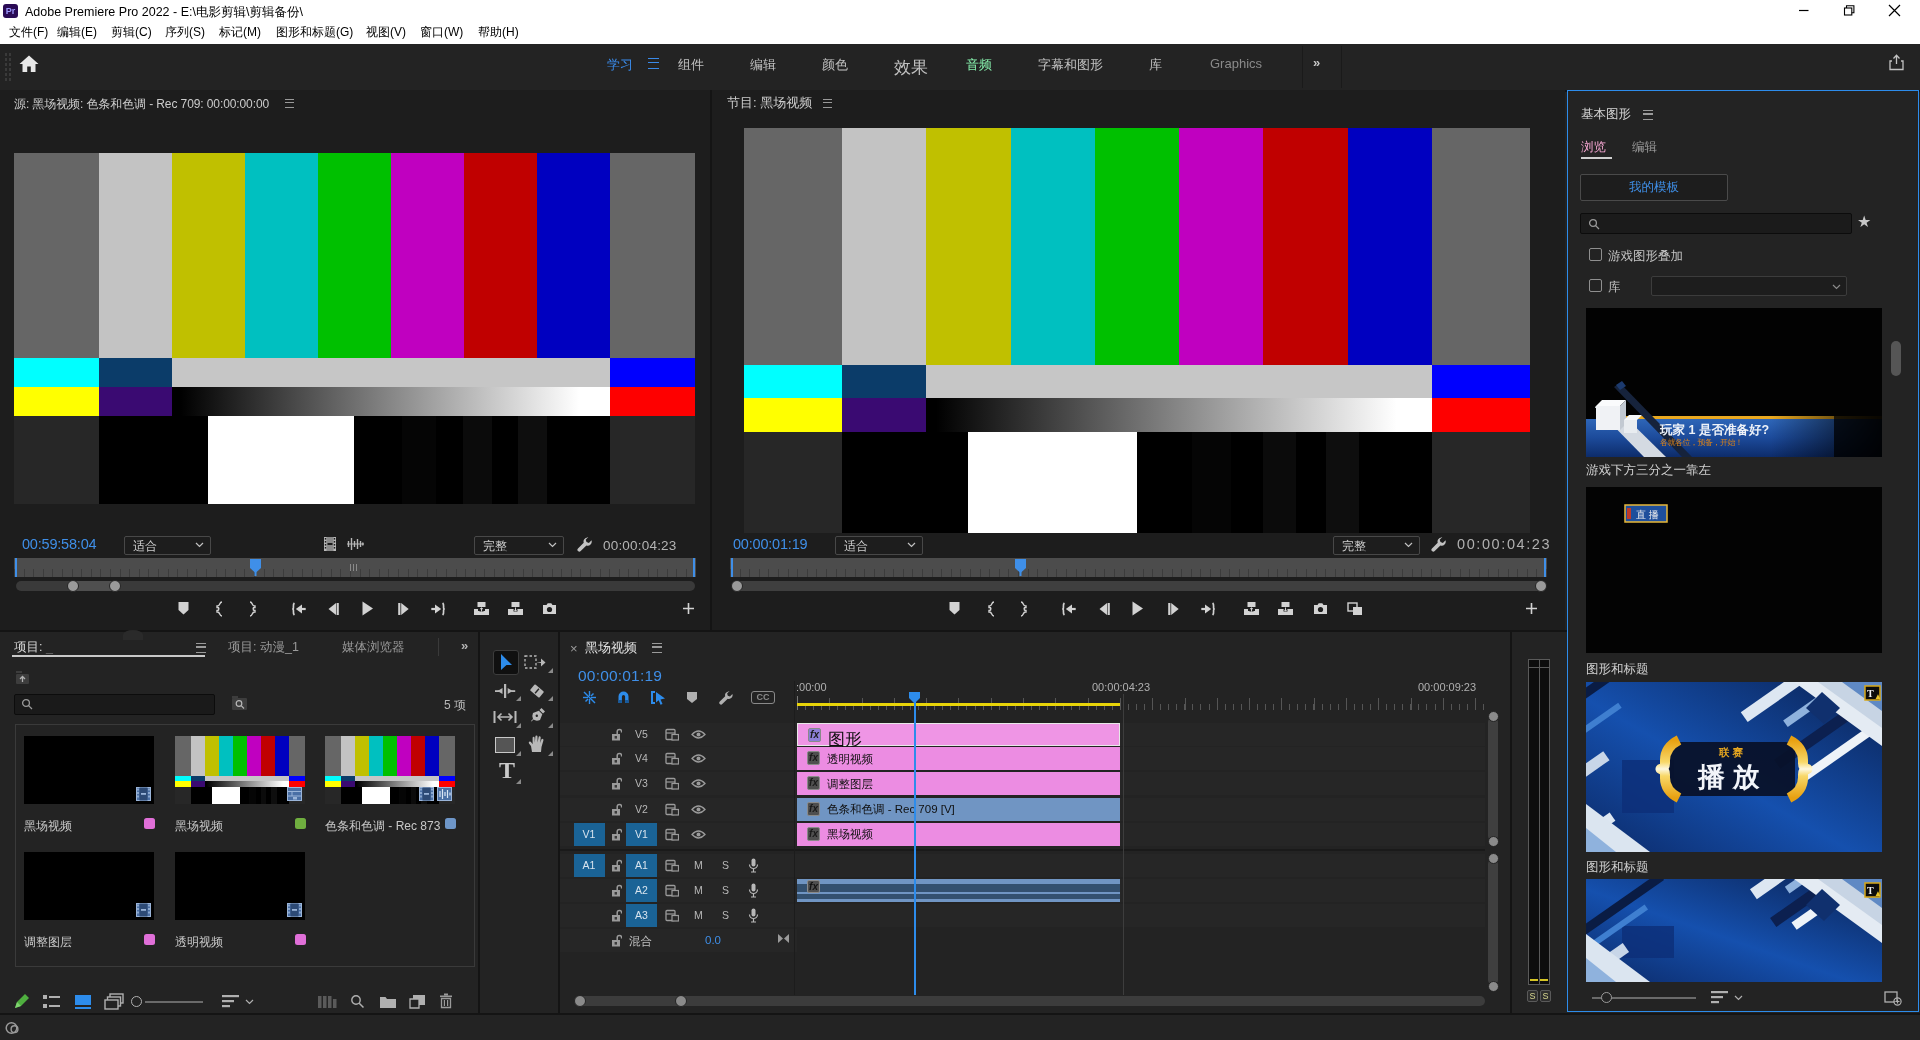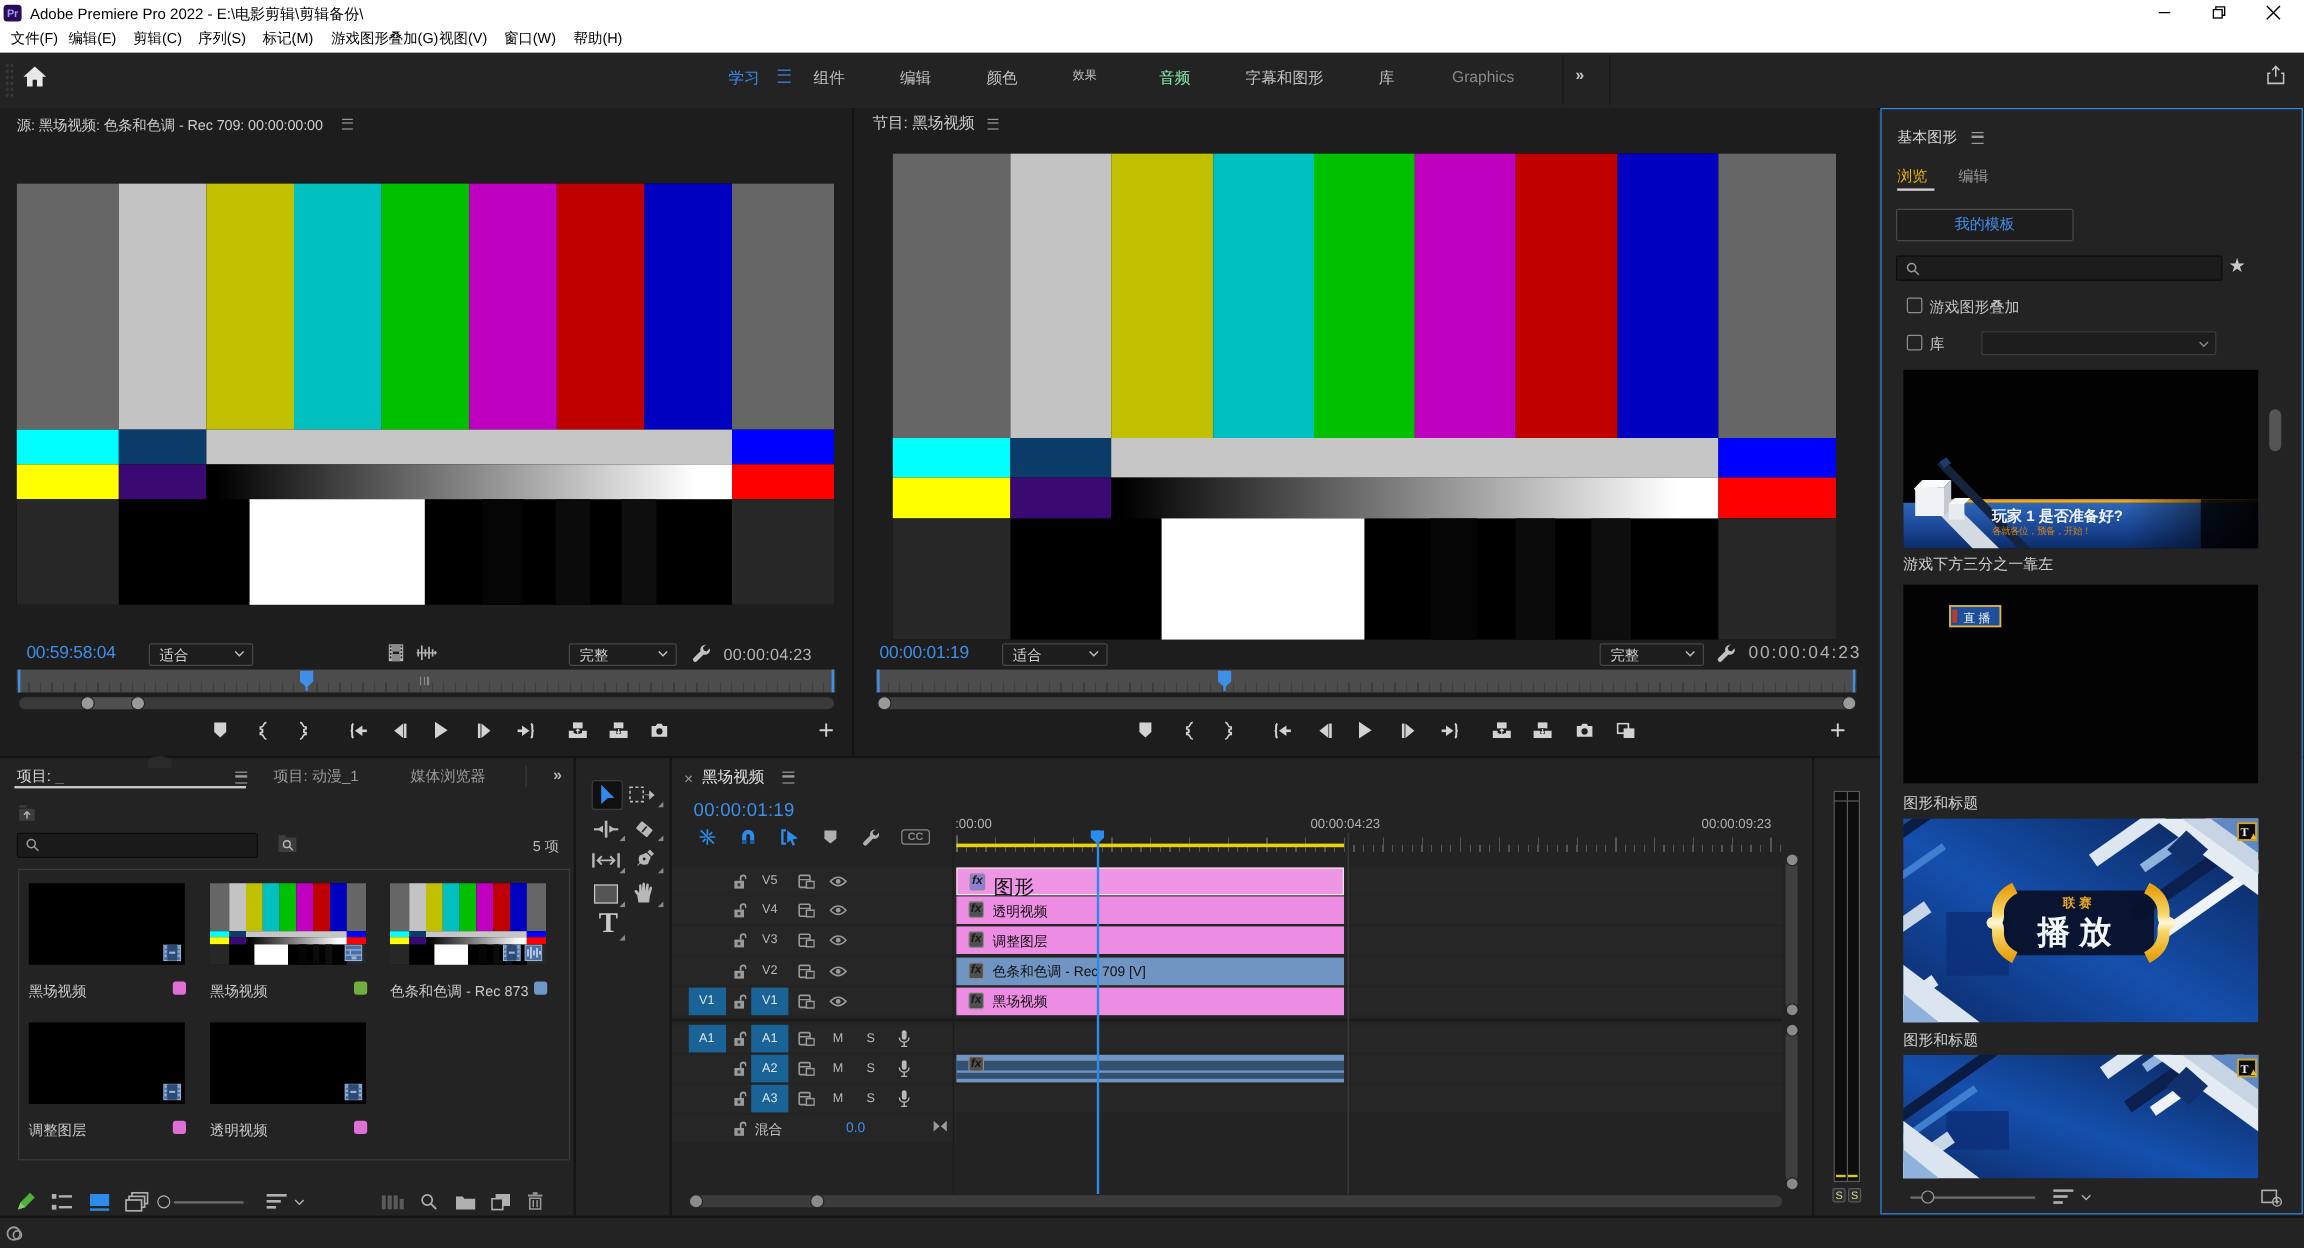--- a/index.html
+++ b/index.html
@@ -14,35 +14,35 @@
 <rect x="46.5" y="4" width="7.3" height="7" fill="none" stroke="#000" stroke-width="1.1"></rect>
 <path d="M48.5 4 v-2.3 h7.4 v7 h-2.2" fill="none" stroke="#000" stroke-width="1.1"></path>
 <path d="M91 1 l11 11 M102 1 l-11 11" stroke="#000" stroke-width="1.2"></path>
 </svg>
 <div class="a" style="left:0;top:24px;width:1920px;font-size:12px;color:#000">
 <span class="a" style="left:9px">文件(F)</span>
     <span class="a" style="left:57px">编辑(E)</span>
     <span class="a" style="left:111px">剪辑(C)</span>
     <span class="a" style="left:165px">序列(S)</span>
     <span class="a" style="left:219px">标记(M)</span>
-    <span class="a" style="left:276px">游戏图形叠加(G)</span>
+    <span class="a" style="left:276px">图形和标题(G)</span>
     <span class="a" style="left:366px">视图(V)</span>
     <span class="a" style="left:420px">窗口(W)</span>
     <span class="a" style="left:478px">帮助(H)</span>
 </div>
 <div class="a" style="left:0;top:44px;width:1920px;height:46px;background:#232323;border-bottom:2px solid #141414"></div>
 <div class="a" style="left:4px;top:52px;width:8px;height:30px;background-image:radial-gradient(#3a3a3a 1px,transparent 1.2px);background-size:4px 5px"></div>
 <svg class="a" style="left:19px;top:54px" width="20" height="20" viewBox="0 0 20 20">
     <path d="M10 1.5 L19.5 10 H16.5 V18 H11.8 V12.5 H8.2 V18 H3.5 V10 H0.5 Z" fill="#e8e8e8"></path>
   </svg>
 <div class="a" style="left:607px;top:56px;font-size:13px;color:#3a8ae8;white-space:nowrap">学习</div>
 <div class="a" style="left:678px;top:56px;font-size:13px;color:#c0c0c0;white-space:nowrap">组件</div>
 <div class="a" style="left:750px;top:56px;font-size:13px;color:#c0c0c0;white-space:nowrap">编辑</div>
 <div class="a" style="left:822px;top:56px;font-size:13px;color:#c0c0c0;white-space:nowrap">颜色</div>
-<div class="a" style="left:894px;top:56px;font-size:10px;color:#c0c0c0;white-space:nowrap">效果</div>
+<div class="a" style="left:894px;top:56px;font-size:17px;color:#c0c0c0;white-space:nowrap">效果</div>
 <div class="a" style="left:966px;top:56px;font-size:13px;color:#86efac;white-space:nowrap">音频</div>
 <div class="a" style="left:1038px;top:56px;font-size:13px;color:#c0c0c0;white-space:nowrap">字幕和图形</div>
 <div class="a" style="left:1149px;top:56px;font-size:13px;color:#c0c0c0;white-space:nowrap">库</div>
 <div class="a" style="left:648px;top:58px;width:11px;height:9px;border-top:1.5px solid #3a8ae8;border-bottom:1.5px solid #3a8ae8">
     <div style="margin-top:2.8px;height:1.5px;background:#3a8ae8"></div>
   </div>
 <div class="a" style="left:1210px;top:56px;font-size:13px;color:#8a8a8a">Graphics</div>
 <div class="a" style="left:1302px;top:46px;width:1px;height:42px;background:#1a1a1a"></div>
 <div class="a" style="left:1313px;top:55px;font-size:13px;font-weight:bold;color:#c8c8c8">»</div>
 <div class="a" style="left:1341px;top:46px;width:1px;height:42px;background:#1a1a1a"></div>
@@ -824,21 +824,21 @@
 <div class="a" style="left:0;top:1013px;width:1920px;height:27px;background:#232323;border-top:2px solid #141414;box-sizing:border-box"></div>
 <svg class="a" style="left:5px;top:1021px" width="15" height="14" viewBox="0 0 15 14">
     <circle cx="6.5" cy="7" r="5.3" fill="none" stroke="#9a9a9a" stroke-width="1.5"></circle>
     <circle cx="9.5" cy="8.2" r="3.4" fill="none" stroke="#9a9a9a" stroke-width="1.4"></circle>
   </svg>
 <div class="a" style="left:1567px;top:90px;width:352px;height:922px;background:#232323;border:1.5px solid #2d8ceb;box-sizing:border-box"></div>
 <div class="a" style="left:1581px;top:106px;font-size:12.5px;color:#d6d6d6">基本图形</div>
 <div class="a" style="left:1643px;top:110px;width:10px;height:8px;border-top:1.2px solid #9a9a9a;border-bottom:1.2px solid #9a9a9a">
     <div style="margin-top:2.4px;height:1.2px;background:#9a9a9a"></div>
   </div>
-<div class="a" style="left:1581px;top:139px;font-size:12.5px;color:#eab308">浏览</div>
+<div class="a" style="left:1581px;top:139px;font-size:12.5px;color:#f9a8d4">浏览</div>
 <div class="a" style="left:1581px;top:157px;width:31px;height:1.5px;background:#d0d0d0"></div>
 <div class="a" style="left:1632px;top:139px;font-size:12.5px;color:#9a9a9a">编辑</div>
 <div class="a" style="left:1580px;top:174px;width:148px;height:27px;background:#1d1d1d;border:1px solid #4a4a4a;border-radius:2px;box-sizing:border-box;color:#3f8fe8;font-size:12.5px;text-align:center;line-height:25px">我的模板</div>
 <div class="a" style="left:1580px;top:213px;width:272px;height:21px;background:#1b1b1b;border:1px solid #0c0c0c;border-radius:2px;box-sizing:border-box"></div>
 <svg class="a" style="left:1588px;top:218px" width="12" height="12" viewBox="0 0 12 12">
     <circle cx="5" cy="5" r="3.4" fill="none" stroke="#9a9a9a" stroke-width="1.3"></circle>
     <line x1="7.6" y1="7.6" x2="11" y2="11" stroke="#9a9a9a" stroke-width="1.3"></line>
   </svg>
 <div class="a" style="left:1857px;top:212px;font-size:16px;color:#c8c8c8">★</div>
 <div class="a" style="left:1589px;top:248px;width:13px;height:13px;border:1.5px solid #8f8f8f;border-radius:2px;box-sizing:border-box"></div>

